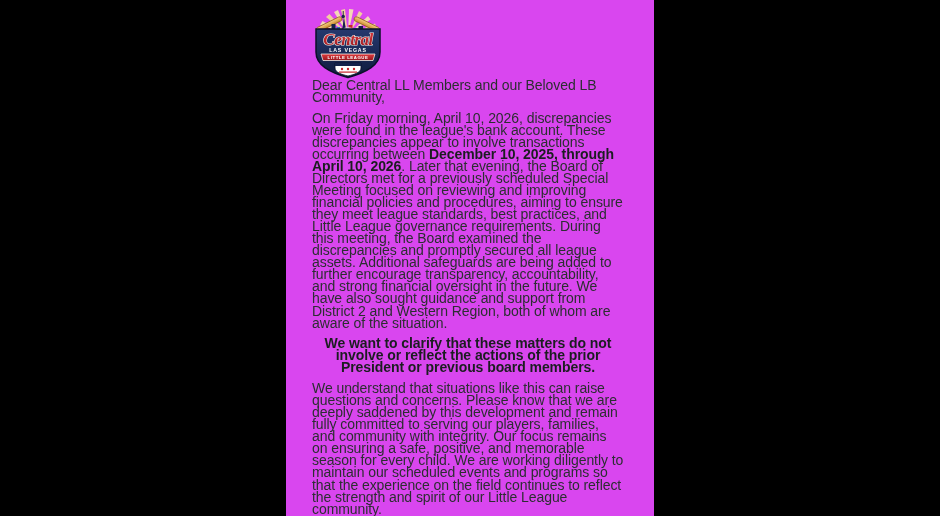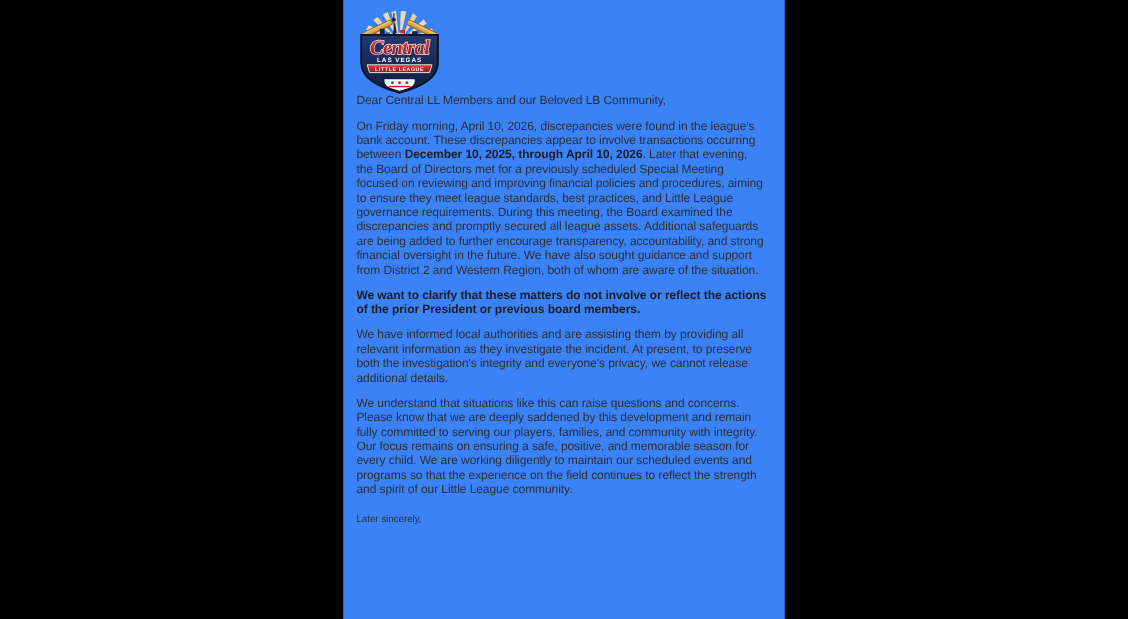--- a/index.html
+++ b/index.html
@@ -19,22 +19,22 @@
   }
   .letterbox-left, .letterbox-right {
     background: #000000;
     height: 516px;
     flex: 1 1 auto;
   }
   .document-panel {
     width: 368px;
     min-width: 368px;
     height: 516px;
-    background: #3b82f6;
-    padding: 0 7px;
+    background: #d946ef;
+    padding: 0 22px;
     overflow: hidden;
     position: relative;
   }
 
   
   .logo-block {
     padding-top: 9px;
     padding-left: 3px;
     height: 76px;
   }
@@ -44,31 +44,32 @@
     display: block;
   }
 
   
   .letter-body {
     padding-left: 4px;
     padding-right: 8px;
     padding-top: 3px;
   }
   .para {
-    font-size: 10px;
+    font-size: 14px;
     line-height: 12.05px;
     color: #2c2e31;
     margin: 0 0 8.7px 0;
     letter-spacing: -0.005em;
     text-align: left;
     white-space: pre-wrap;
   }
   .para.bold-para {
     font-weight: bold;
     color: #1b1d20;
+    text-align: center;
   }
   .para b { font-weight: bold; color: #1b1d20; }
   .sign-off {
     font-size: 8.1px;
     line-height: 12.05px;
     color: #2c2e31;
     margin: 0;
     white-space: pre-wrap;
   }
   .sign-gap { height: 3px; }
@@ -157,21 +158,20 @@
 
   <div class="letter-body">
 
     <p class="para">Dear Central LL Members and our Beloved LB Community,</p>
 
 
     <p class="para"><span>On Friday morning, April 10, 2026, discrepancies were found in the league's bank account. These discrepancies appear to involve transactions occurring between </span><b>December 10, 2025, through April 10, 2026</b><span>. Later that evening, the Board of Directors met for a previously scheduled Special Meeting focused on reviewing and improving financial policies and procedures, aiming to ensure they meet league standards, best practices, and Little League governance requirements. During this meeting, the Board examined the discrepancies and promptly secured all league assets. Additional safeguards are being added to further encourage transparency, accountability, and strong financial oversight in the future. We have also sought guidance and support from District 2 and Western Region, both of whom are aware of the situation.</span></p>
 
     <p class="para bold-para">We want to clarify that these matters do not involve or reflect the actions of the prior President or previous board members.</p>
 
-    <p class="para">We have informed local authorities and are assisting them by providing all relevant information as they investigate the incident. At present, to preserve both the investigation's integrity and everyone's privacy, we cannot release additional details.</p>
 
     <p class="para">We understand that situations like this can raise questions and concerns. Please know that we are deeply saddened by this development and remain fully committed to serving our players, families, and community with integrity. Our focus remains on ensuring a safe, positive, and memorable season for every child. We are working diligently to maintain our scheduled events and programs so that the experience on the field continues to reflect the strength and spirit of our Little League community.</p>
 
 
 
     <div class="sign-gap"></div>
 
     <p class="sign-off">Later sincerely,</p>
 
   </div>

